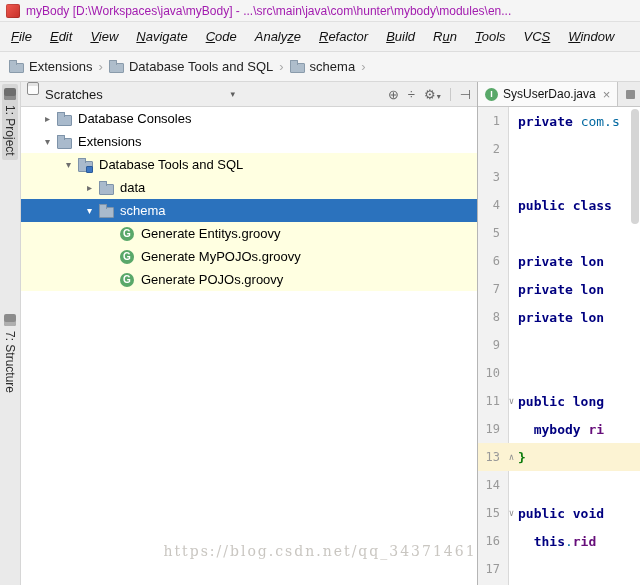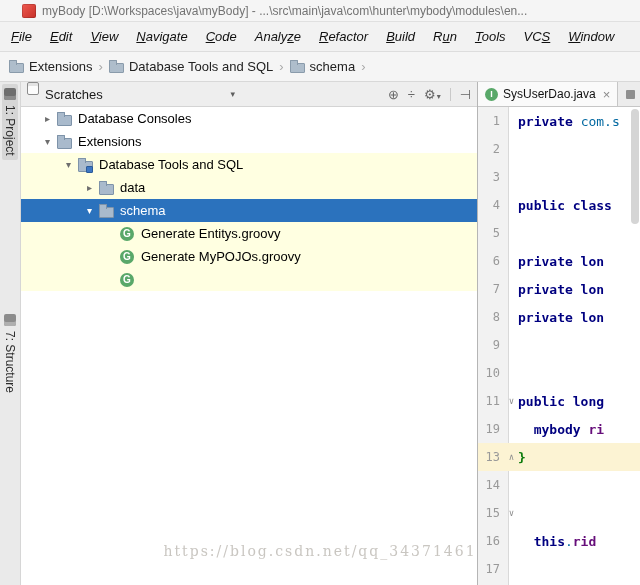--- a/index.html
+++ b/index.html
@@ -1,22 +1,22 @@
 <!DOCTYPE html>
 <html><head>
 <meta charset="utf-8">
 <style>
   * { box-sizing: border-box; margin: 0; padding: 0; }
   html,body { width:640px; height:585px; overflow:hidden; }
   body { font-family:"Liberation Sans", sans-serif; background:#fff; }
   .window { position:relative; width:640px; height:585px; background:#fff; overflow:hidden; }
 
   
-  .titlebar { height:22px; display:flex; align-items:center; gap:6px; padding:0 22px;
-              background:#F5F5F5; border-bottom:1px solid #E0E0E0; font-size:12px; color:#737373; }
+  .titlebar { height:22px; display:flex; align-items:center; gap:6px; padding:0 6px;
+              background:#F5F5F5; border-bottom:1px solid #E0E0E0; font-size:12px; color:#a21caf; }
   .app-icon { width:14px; height:14px; flex:none; border-radius:2px;
               background:linear-gradient(135deg,#F05A50,#C62F28); box-shadow:inset 0 0 0 1px rgba(0,0,0,.15); }
   .title-text { white-space:nowrap; overflow:hidden; }
 
   
   .menubar { height:30px; display:flex; align-items:center; background:#F2F2F2; padding:0 2px;
              font-size:13px; color:#111; border-bottom:1px solid #DDDDDD; }
   .menu-item { padding:4px 9px; cursor:default; white-space:nowrap;font-style:italic; }
   .mn { text-decoration:underline; }
 
@@ -220,20 +220,21 @@
             <span class="tlabel">Generate Entitys.groovy</span>
           </div>
           <div class="tree-row bg-scratch" style="padding-left: 81px;">
             <span class="chev"></span>
             <span class="ticon groovy">G</span>
             <span class="tlabel">Generate MyPOJOs.groovy</span>
           </div>
           <div class="tree-row bg-scratch" style="padding-left: 81px;">
             <span class="chev"></span>
             <span class="ticon groovy">G</span>
+            <span class="tlabel">Generate POJOs.groovy</span>
           </div>
         </div>
     </div>
 
     <div class="editor-pane">
       <div class="tab-bar">
         <div class="tab">
           <span class="iface-icon">I</span>
           <span class="tab-label">SysUserDao.java</span>
           <span class="tab-close">×</span>
@@ -309,20 +310,21 @@
               <span class="code"><span class="seg brace">}</span></span>
             </div>
             <div class="line">
               <span class="ln">14</span>
               <span class="fold"></span>
               <span class="code"></span>
             </div>
             <div class="line">
               <span class="ln">15</span>
               <span class="fold">∨</span>
+              <span class="code"><span class="seg kw">public void</span></span>
             </div>
             <div class="line">
               <span class="ln">16</span>
               <span class="fold"></span>
               <span class="code"><span class="seg pl">  </span><span class="seg kw">this</span><span class="seg pl">.</span><span class="seg field">rid</span></span>
             </div>
             <div class="line">
               <span class="ln">17</span>
               <span class="fold"></span>
               <span class="code"></span>

